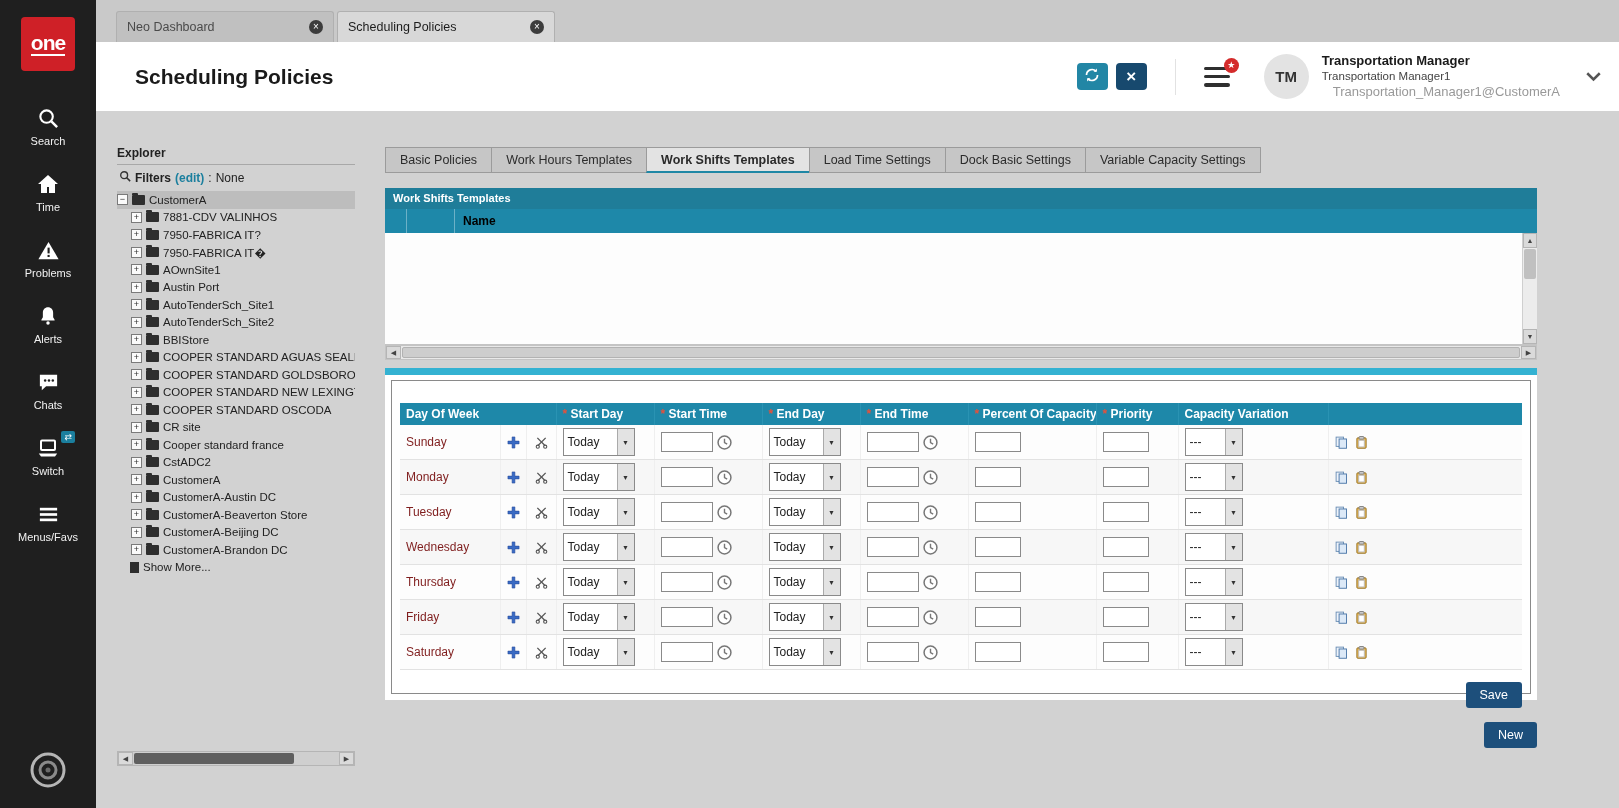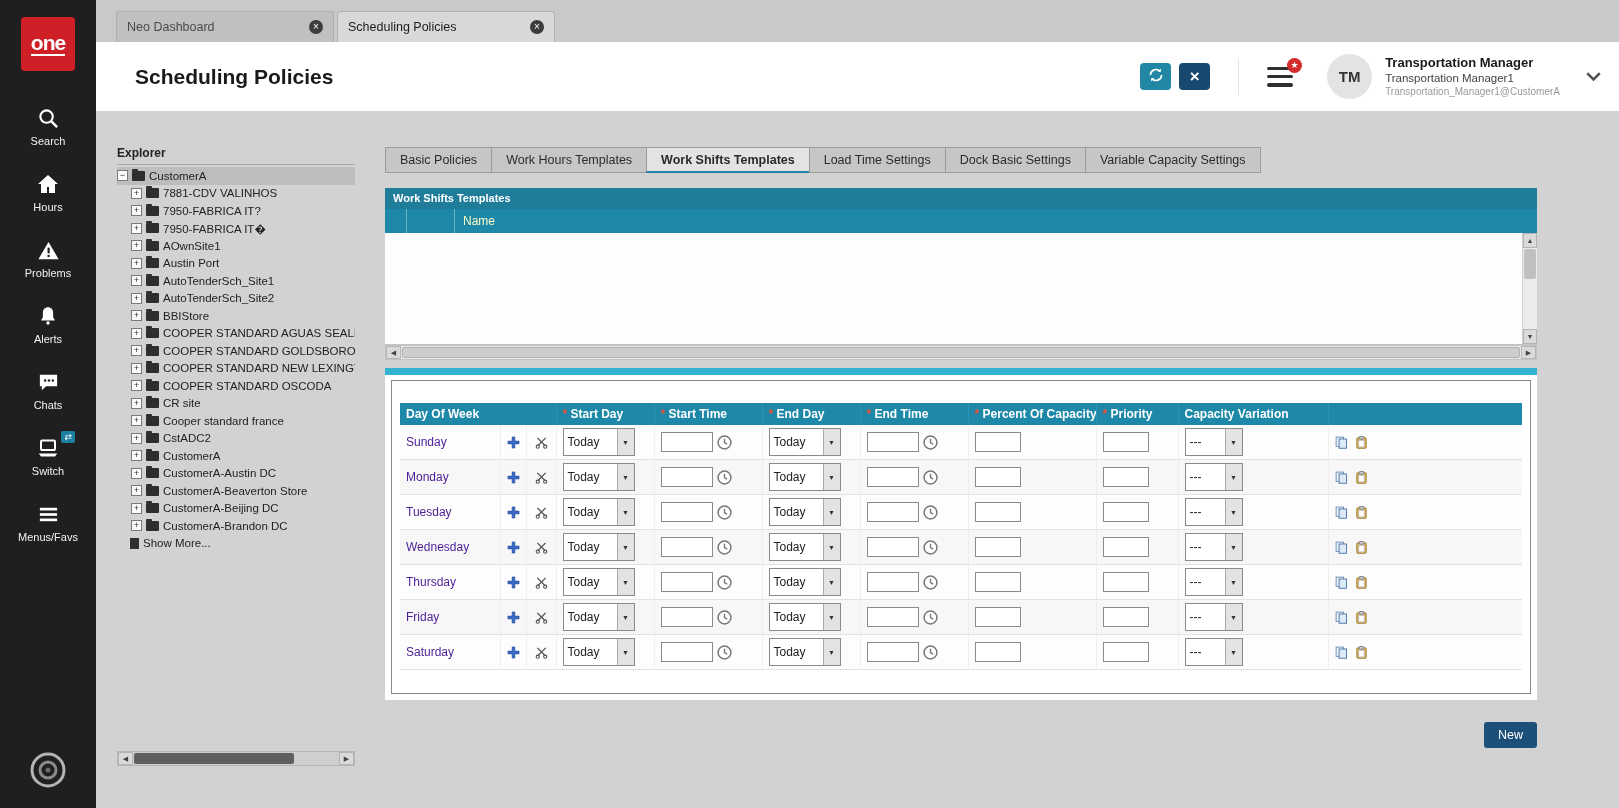--- a/index.html
+++ b/index.html
@@ -43,21 +43,21 @@
   .hdr-div { width:1px; height:36px; background:#e2e2e2; margin:0 28px; }
   .hamburger { position:relative; width:26px; height:20px; display:flex; flex-direction:column; justify-content:space-between; cursor:pointer; margin-right:34px; }
   .hamburger i { display:block; height:3.5px; background:#2f2f2f; border-radius:2px; }
   .star-badge { position:absolute; top:-9px; right:-9px; width:15px; height:15px; border-radius:50%; background:#d42b2b;
                 color:#fff; font-size:9px; line-height:15px; text-align:center; }
   .avatar { width:45px; height:45px; border-radius:50%; background:#e3e3e3; color:#333; font-weight:bold; font-size:15px;
             display:flex; align-items:center; justify-content:center; margin-right:13px; }
   .user-block { display:flex; flex-direction:column; line-height:1.25; margin-right:26px; }
   .user-role { font-size:13px; font-weight:bold; color:#1a1a1a; }
   .user-name { font-size:11.5px; color:#444; }
-  .user-account { font-size:10px; color:#999; }
+  .user-account { font-size:13px; color:#999;margin-left:11px; }
   .chev { cursor:pointer; }
 
   
   .content { flex:1; display:flex; padding:35px 0 0 21px; min-height:0; }
 
   
   .explorer { width:238px; flex:0 0 238px; display:flex; flex-direction:column; padding-bottom:42px; }
   .exp-title { font-size:12px; font-weight:bold; padding-bottom:4px; border-bottom:1px solid #a8a8a8; }
   .filters-row { display:flex; align-items:center; gap:4px; font-size:12px; padding:5px 0 4px 2px; }
   .filters-label { font-weight:bold; }
@@ -80,21 +80,21 @@
   .workarea { flex:1; margin-left:10px; margin-right:82px; display:flex; flex-direction:column; min-width:0;padding-left:20px; }
   .policy-tabs { display:flex; align-items:flex-end; height:27px; flex:0 0 27px; }
   .ptab { padding:0 14px; height:26px; line-height:24px; font-size:12.5px; background:#c6c6c6; border:1px solid #9b9b9b;
           border-right:none; cursor:pointer; color:#2b2b2b; }
   .ptab:last-child { border-right:1px solid #9b9b9b; }
   .ptab.active { background:#e3e3e3; font-weight:bold; border-bottom:2px solid #1f87a5; }
 
   
   .list-panel { margin-top:15px; }
   .group-hdr { height:21px; line-height:21px; background:#1f7d99; color:#fff; font-size:11px; font-weight:bold; padding-left:8px; }
-  .name-hdr { height:24px; background:#1e88a9; display:flex; align-items:center; color:#fef9c3; font-size:12px; font-weight:normal; }
+  .name-hdr { height:24px; background:#1e88a9; display:flex; align-items:center; color:#000000; font-size:12px; font-weight:bold; }
   .lh-c1 { width:22px; height:100%; border-right:1px solid rgba(255,255,255,.35); }
   .lh-c2 { width:48px; height:100%; border-right:1px solid rgba(255,255,255,.35); }
   .lh-name { padding-left:8px; }
   .list-body { height:112px; background:#fdfdfd; position:relative; border-bottom:1px solid #c4c4c4; }
   .vscroll { position:absolute; top:0; right:0; bottom:0; width:15px; background:#ececec; border-left:1px solid #cfcfcf;
              display:flex; flex-direction:column; align-items:stretch; }
   .vscroll .scr-arrow { width:100%; height:15px; flex:0 0 15px; }
   .v-thumb { height:30px; margin:1px; background:#c0c0c0; border-radius:2px; cursor:grab; }
   .list-hscroll { height:15px; display:flex; background:#e9e9e9; border:1px solid #c4c4c4; align-items:stretch; }
   .list-thumb { flex:1; background:#cdcdcd; border:1px solid #b2b2b2; border-radius:2px; margin:1px; cursor:grab; }
@@ -108,21 +108,21 @@
   .name-input { width:200px; height:20px; border:1px solid #888; font-size:12px; padding:0 4px; }
 
   table.shift { width:100%; border-collapse:collapse; table-layout:fixed; margin-top:12px; }
   table.shift th { background:#1e88a9; color:#fff; font-size:12px; font-weight:bold; text-align:left;
                    padding:4px 6px; height:22px; border-right:1px solid #2a93b3; white-space:nowrap; overflow:hidden; }
   table.shift th:last-child { border-right:none; }
   table.shift td { border-bottom:1px solid #e2e2e2; border-right:1px solid #efefef; padding:3px 6px; height:28px;
                    background:#fdfdfd; white-space:nowrap; overflow:hidden; }
   table.shift td:last-child { border-right:none; }
   table.shift tr:nth-child(even) td { background:#f7f7f7; }
-  .c-day { font-size:12px; color:#4c1d95; }
+  .c-day { font-size:12px; color:#7f1d1d; }
   .c-ic { text-align:center; padding:3px 1px !important; }
   .ic-btn { display:inline-flex; align-items:center; justify-content:center; cursor:pointer; vertical-align:middle; }
   .c-act .ic-btn { margin-right:7px; }
   .fsel { display:inline-flex; height:28px; border:1px solid #8a8a8a; background:#fff; align-items:center; font-size:12px; cursor:pointer; }
   .fsl { padding:0 4px; flex:1; overflow:hidden; }
   .fsa { width:17px; height:100%; background:#e3e3e3; border-left:1px solid #aaa; display:flex; align-items:center;
          justify-content:center; font-size:7px; color:#333; }
   .w-day { width:72px; }
   .w-cv { width:58px; }
   .timewrap { display:inline-flex; align-items:center; gap:4px; }
@@ -152,21 +152,21 @@
             </svg>
           </span>
           <span class="sb-label">Search</span>
         </div>
         <div class="sb-item">
           <span class="sb-icon">
             <svg viewBox="0 0 24 24" width="24" height="24">
               <path d="M12 3 2 12h3v9h6v-6h2v6h6v-9h3z" fill="#fff"></path>
             </svg>
           </span>
-          <span class="sb-label">Hours</span>
+          <span class="sb-label">Time</span>
         </div>
         <div class="sb-item">
           <span class="sb-icon">
             <svg viewBox="0 0 24 24" width="23" height="23">
               <path d="M12 3 22.5 21H1.5z" fill="#fff"></path>
               <rect x="11" y="9" width="2.2" height="6" fill="#1f1f1f"></rect>
               <rect x="11" y="16.6" width="2.2" height="2.2" fill="#1f1f1f"></rect>
             </svg>
           </span>
           <span class="sb-label">Problems</span>
@@ -268,20 +268,32 @@
               <path d="M1 1l5 5 5-5" stroke="#555" stroke-width="2" fill="none"></path>
             </svg>
         </span>
       </div>
     </div>
 
     <div class="content">
 
       <div class="explorer">
         <div class="exp-title">Explorer</div>
+        <div class="filters-row">
+          <span>
+            <svg viewBox="0 0 14 14" width="12" height="12">
+              <circle cx="6" cy="6" r="4" fill="none" stroke="#333" stroke-width="1.6"></circle>
+              <line x1="9" y1="9" x2="13" y2="13" stroke="#333" stroke-width="1.8"></line>
+            </svg>
+          </span>
+          <span class="filters-label">Filters</span>
+          <span class="filters-edit">(edit)</span>
+            <span>:</span>
+          <span>None</span>
+        </div>
         <div class="tree">
             <div class="tree-row selected">
               <span class="expbox">−</span>
               <span class="folder"></span>
               <span class="tree-label">CustomerA</span>
             </div>
             <div class="tree-row child">
               <span class="expbox">+</span>
               <span class="folder"></span>
               <span class="tree-label">7881-CDV VALINHOS</span>
@@ -873,20 +885,23 @@
                       </span><span class="ic-btn">
                         <svg viewBox="0 0 14 14" width="13" height="13">
                           <rect x="2" y="2" width="10" height="11.2" rx="1" fill="#e7b95c" stroke="#97711f"></rect>
                           <rect x="4.4" y="0.6" width="5.2" height="2.8" rx="0.8" fill="#cfcfcf" stroke="#7a7a7a"></rect>
                           <rect x="4" y="4.6" width="6" height="7.2" fill="#fff" stroke="#b9b9b9"></rect>
                         </svg>
                       </span></td>
                   </tr>
                 </tbody>
             </table>
+            <div class="panel-actions">
+              <button class="btn-navy">Save</button>
+            </div>
           </div>
         </div>
 
         <div class="new-row">
           <button class="btn-navy">New</button>
         </div>
 
       </div>
     </div>
   </div>

